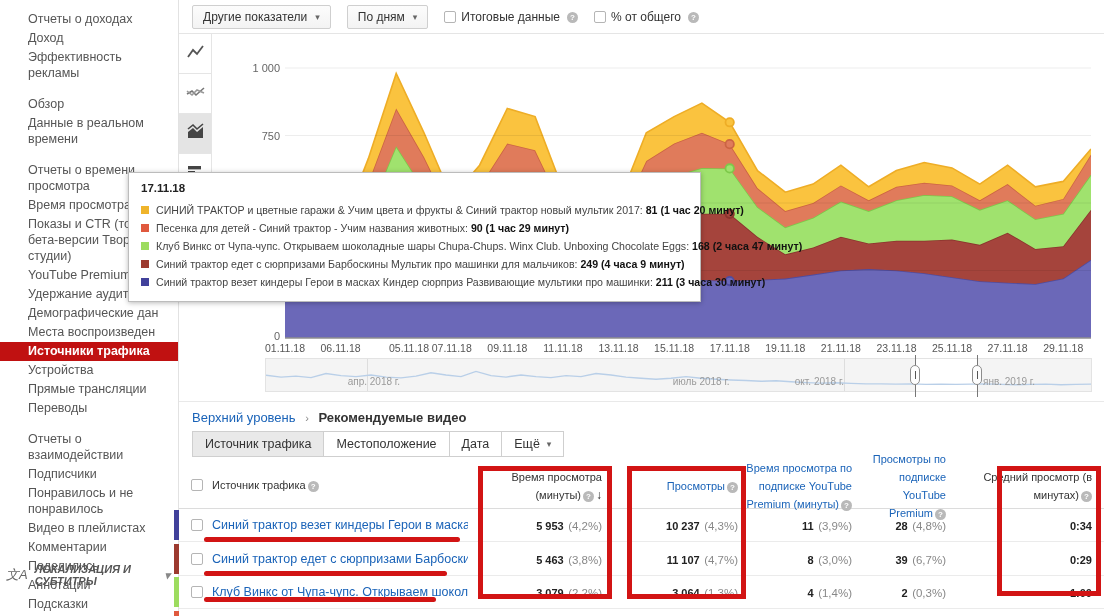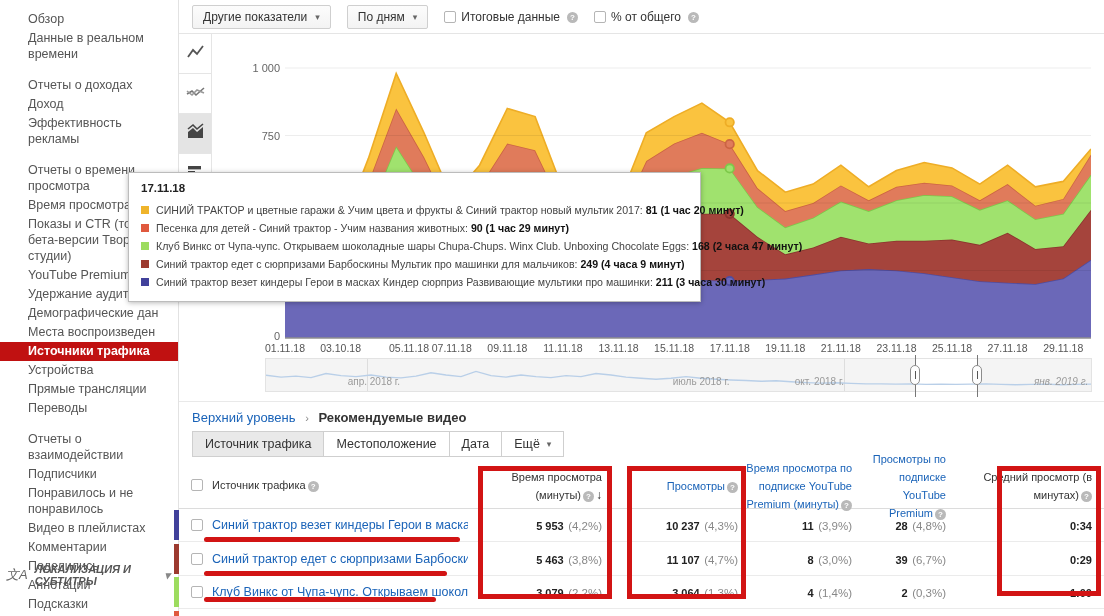--- a/index.html
+++ b/index.html
@@ -86,27 +86,27 @@
   .ann-box { position:absolute; border-style:solid; }
   .ann-under { position:absolute; height:5px; border-radius:3px; }
 </style>
 </head>
 <body>
 
 <div id="root">
 
   <aside class="sidebar" id="sidebar">
       <div class="side-group">
-        <div class="side-item">Обзор</div>
-        <div class="side-item">Данные в реальном времени</div>
-      </div>
-      <div class="side-group">
         <div class="side-item">Отчеты о доходах</div>
         <div class="side-item">Доход</div>
         <div class="side-item">Эффективность рекламы</div>
+      </div>
+      <div class="side-group">
+        <div class="side-item">Обзор</div>
+        <div class="side-item">Данные в реальном времени</div>
       </div>
       <div class="side-group">
         <div class="side-item">Отчеты о времени просмотра</div>
         <div class="side-item">Время просмотра</div>
         <div class="side-item">Показы и CTR (только бета-версии Творческ студии)</div>
         <div class="side-item">YouTube Premium</div>
         <div class="side-item">Удержание аудитории</div>
         <div class="side-item">Демографические дан</div>
         <div class="side-item">Места воспроизведен</div>
         <div class="side-item selected">Источники трафика</div>
@@ -203,21 +203,21 @@
       <line x1="0" x2="806" y1="8" y2="8" stroke="rgba(0,0,0,0.07)"></line>
       <line x1="0" x2="806" y1="278" y2="278" stroke="#8f8f8f" stroke-width="1.6"></line>
       <circle cx="444.6896551724138" cy="221.03" r="4.2" fill="#6b68b8" stroke="#4f4ca0" stroke-width="1.8"></circle>
       <circle cx="444.6896551724138" cy="153.8" r="4.2" fill="#a5443c" stroke="#8a352e" stroke-width="1.8"></circle>
       <circle cx="444.6896551724138" cy="108.44" r="4.2" fill="#a0e26e" stroke="#7dc94a" stroke-width="1.8"></circle>
       <circle cx="444.6896551724138" cy="84.13999999999999" r="4.2" fill="#e07b5b" stroke="#cc6443" stroke-width="1.8"></circle>
       <circle cx="444.6896551724138" cy="62.26999999999998" r="4.2" fill="#fac33f" stroke="#eead26" stroke-width="1.8"></circle>
     </svg>
   <div class="x-labels" id="xLabels">
       <span class="x-lab" style="left: 0px;">01.11.18</span>
-      <span class="x-lab" style="left: 55.5862px;">03.10.18</span>
+      <span class="x-lab" style="left: 55.5862px;">06.11.18</span>
       <span class="x-lab" style="left: 124px;">05.11.18</span>
       <span class="x-lab" style="left: 166.759px;">07.11.18</span>
       <span class="x-lab" style="left: 222.345px;">09.11.18</span>
       <span class="x-lab" style="left: 277.931px;">11.11.18</span>
       <span class="x-lab" style="left: 333.517px;">13.11.18</span>
       <span class="x-lab" style="left: 389.103px;">15.11.18</span>
       <span class="x-lab" style="left: 444.69px;">17.11.18</span>
       <span class="x-lab" style="left: 500.276px;">19.11.18</span>
       <span class="x-lab" style="left: 555.862px;">21.11.18</span>
       <span class="x-lab" style="left: 611.448px;">23.11.18</span>
@@ -229,21 +229,21 @@
   <div class="scrubber" id="scrubber">
       <div class="scrub-sel" style="left: 649.275px; width: 61.875px;"></div>
       <div class="scrub-line" style="left: 100.65px;"></div>
       <div class="scrub-line" style="left: 578.325px;"></div>
       <svg width="825" height="32" style="position: absolute; left: 0px; top: 0px;">
         <polyline points="0.0,16.3 15.0,18.1 30.0,17.1 45.0,18.6 60.0,14.5 75.0,16.6 90.0,17.6 105.0,16.0 120.0,18.1 135.0,18.9 150.0,17.1 165.0,13.7 180.0,16.0 195.0,17.6 210.0,12.4 225.0,16.6 240.0,18.1 255.0,16.0 270.0,17.6 285.0,18.6 300.0,16.6 315.0,17.6 330.0,14.5 345.0,16.0 360.0,18.1 375.0,19.2 390.0,20.2 405.0,19.2 420.0,17.6 435.0,19.2 450.0,20.2 465.0,21.0 480.0,21.5 495.0,22.3 510.0,21.8 525.0,22.8 540.0,23.6 555.0,24.1 570.0,23.8 585.0,24.4 600.0,24.9 615.0,24.9 630.0,25.1 645.0,24.9 660.0,25.4 675.0,25.1 690.0,25.4 705.0,25.1 720.0,24.9 735.0,25.4 750.0,25.7 765.0,25.4 780.0,25.1 795.0,25.7 810.0,25.4 825.0,25.1" fill="none" stroke="#b9cfe8" stroke-width="1.4"></polyline>
       </svg>
       <span class="scrub-label" style="left: 81.675px;">апр. 2018 г.</span>
       <span class="scrub-label" style="left: 406.725px;">июль 2018 г.</span>
       <span class="scrub-label" style="left: 528.825px;">окт. 2018 г.</span>
-      <span class="scrub-label" style="left: 768px; font-style: italic;">янв. 2019 г.</span>
+      <span class="scrub-label" style="left: 717px;">янв. 2019 г.</span>
       <div class="handle" style="left: 649.275px;">
         <div class="stem"></div>
         <div class="pill"></div>
       </div>
       <div class="handle" style="left: 711.15px;">
         <div class="stem"></div>
         <div class="pill"></div>
       </div>
     </div>
   <div class="chart-bottom-border"></div>

